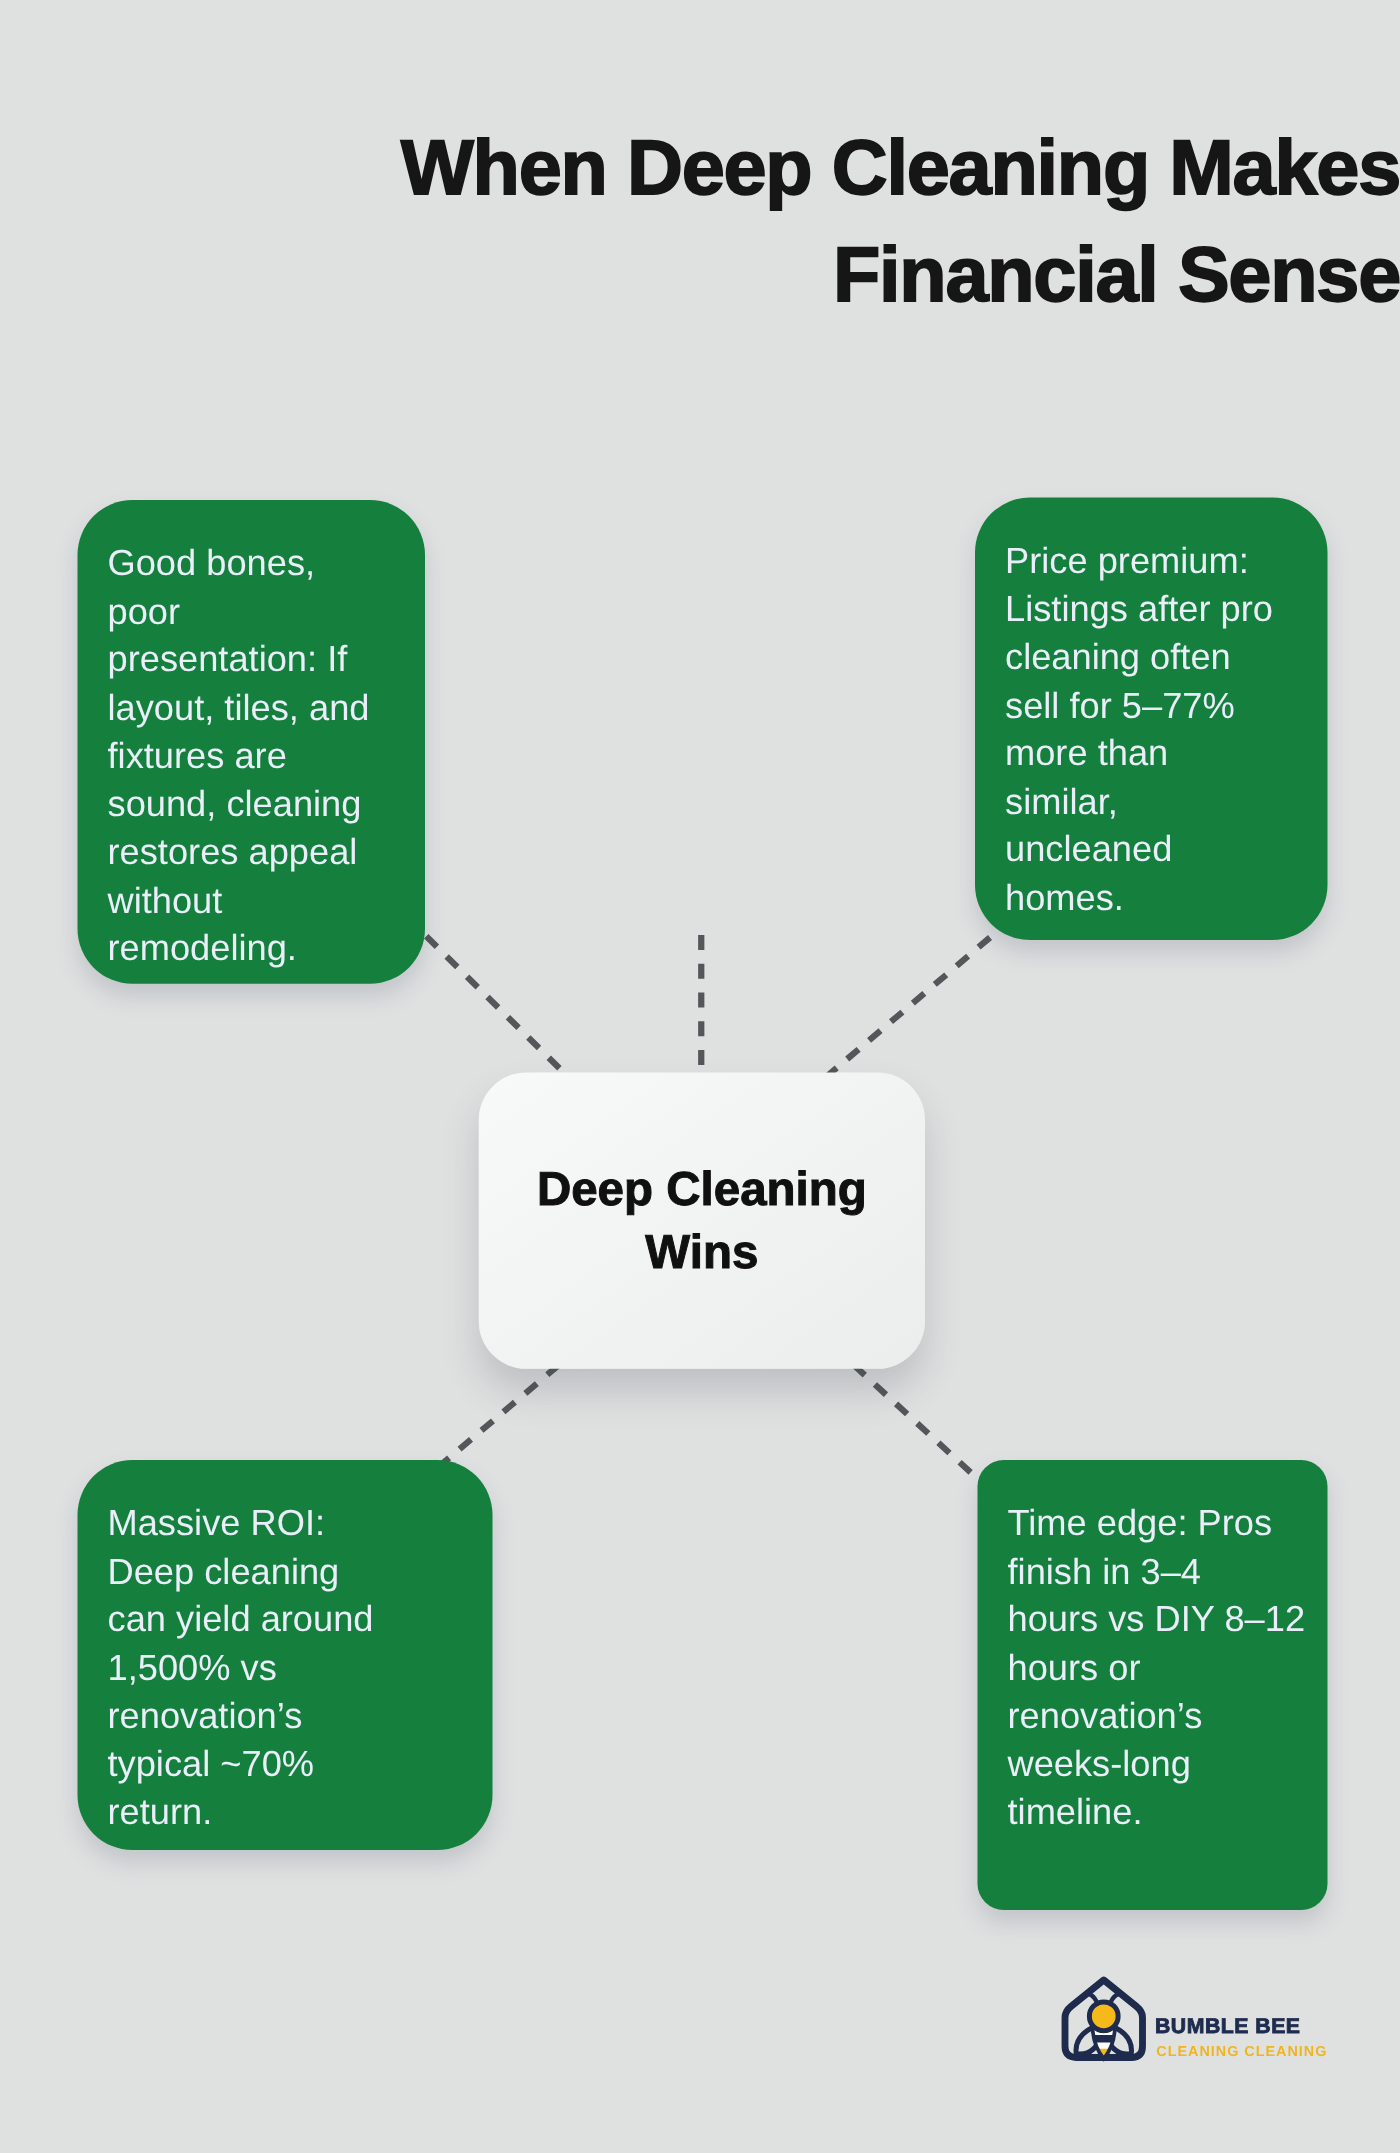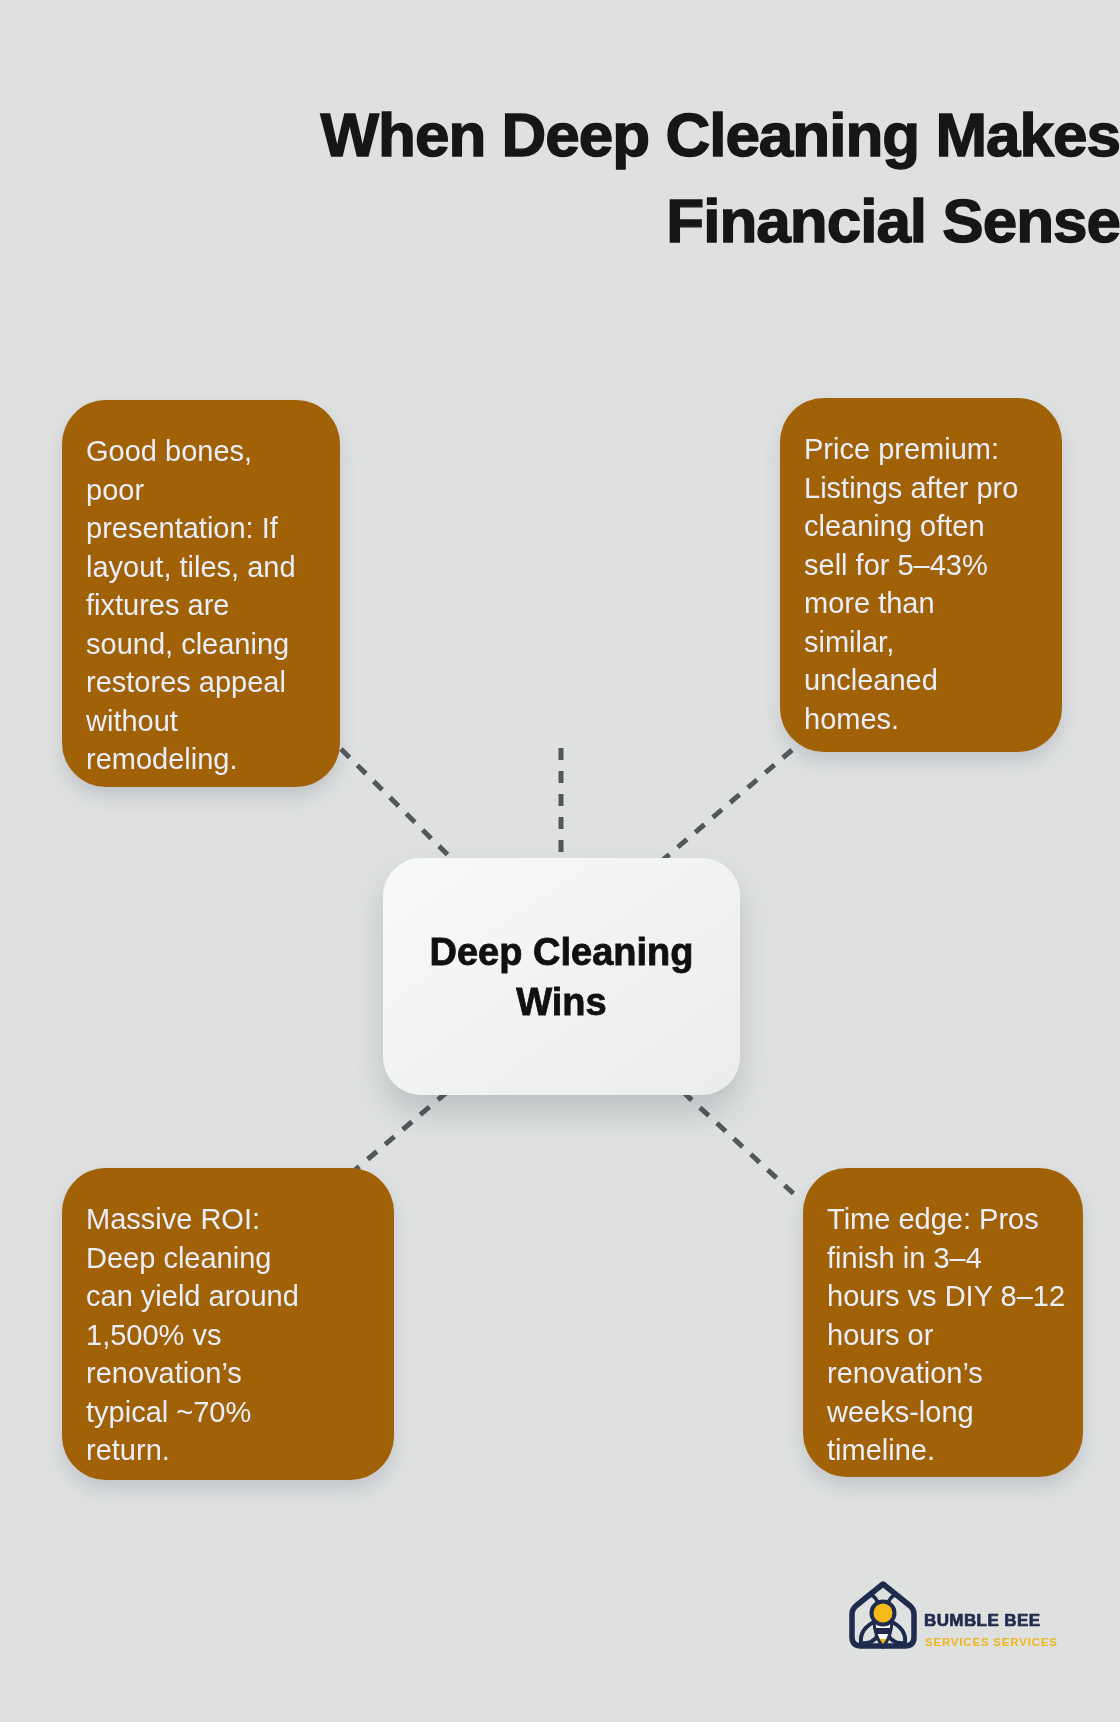--- a/index.html
+++ b/index.html
@@ -37,35 +37,35 @@
     z-index: 1;
   }
   .connectors line {
     stroke: #54575a;
     stroke-width: 5;
     stroke-dasharray: 12 11;
   }
   .node {
     position: absolute;
     box-sizing: border-box;
-    background: #a16207;
+    background: #15803d;
     border-radius: 44px;
     color: #e9eef9;
     font-size: 29px;
     line-height: 38.5px;
     padding: 32px 24px;
     white-space: pre;
     box-shadow: 0 10px 18px rgba(70, 80, 100, 0.18);
     z-index: 2;
   }
   .node-1 { left: 62px;  top: 400px;  width: 278px; height: 387px; }
   .node-2 { left: 422px; top: 398px;  width: 278px; height: 352px; }
   .node-3 { left: 780px; top: 398px;  width: 282px; height: 354px; }
   .node-4 { left: 62px;  top: 1168px; width: 332px; height: 312px; }
-  .node-5 { left: 803px; top: 1168px; width: 280px; height: 309px; }
+  .node-5 { left: 782px; top: 1168px; width: 280px; height: 360px; border-radius: 21px; }
   .center-node {
     position: absolute;
     left: 383px;
     top: 858px;
     width: 357px;
     height: 237px;
     border-radius: 38px;
     background: linear-gradient(145deg, #f8f9f9, #ebecec);
     box-shadow: 0 18px 30px rgba(60, 65, 75, 0.20);
     display: flex;
@@ -138,21 +138,21 @@
 presentation: If
 layout, tiles, and
 fixtures are
 sound, cleaning
 restores appeal
 without
 remodeling.</div>
   <div class="node node-3">Price premium:
 Listings after pro
 cleaning often
-sell for 5–43%
+sell for 5–77%
 more than
 similar,
 uncleaned
 homes.</div>
   <div class="node node-4">Massive ROI:
 Deep cleaning
 can yield around
 1,500% vs
 renovation’s
 typical ~70%
@@ -185,16 +185,16 @@
         <rect x="22" y="59" width="26" height="10" fill="#f5b91a"></rect>
       </g>
       <path d="M 26 40 Q 26 56 35 67 Q 44 56 44 40 Z" fill="none" stroke="#1e2b4d" stroke-width="3"></path>
 
       <circle cx="35" cy="33" r="11.5" fill="#f5b91a" stroke="#1e2b4d" stroke-width="4"></circle>
 
       <path d="M 30 23 Q 26 13 19 16" fill="none" stroke="#1e2b4d" stroke-width="3.5" stroke-linecap="round"></path>
       <path d="M 40 23 Q 44 13 51 16" fill="none" stroke="#1e2b4d" stroke-width="3.5" stroke-linecap="round"></path>
     </svg>
     <div class="brand-name">BUMBLE BEE</div>
-    <div class="brand-tagline">SERVICES SERVICES</div>
+    <div class="brand-tagline">CLEANING CLEANING</div>
   </div>
 
 </div>
 
 </body></html>

